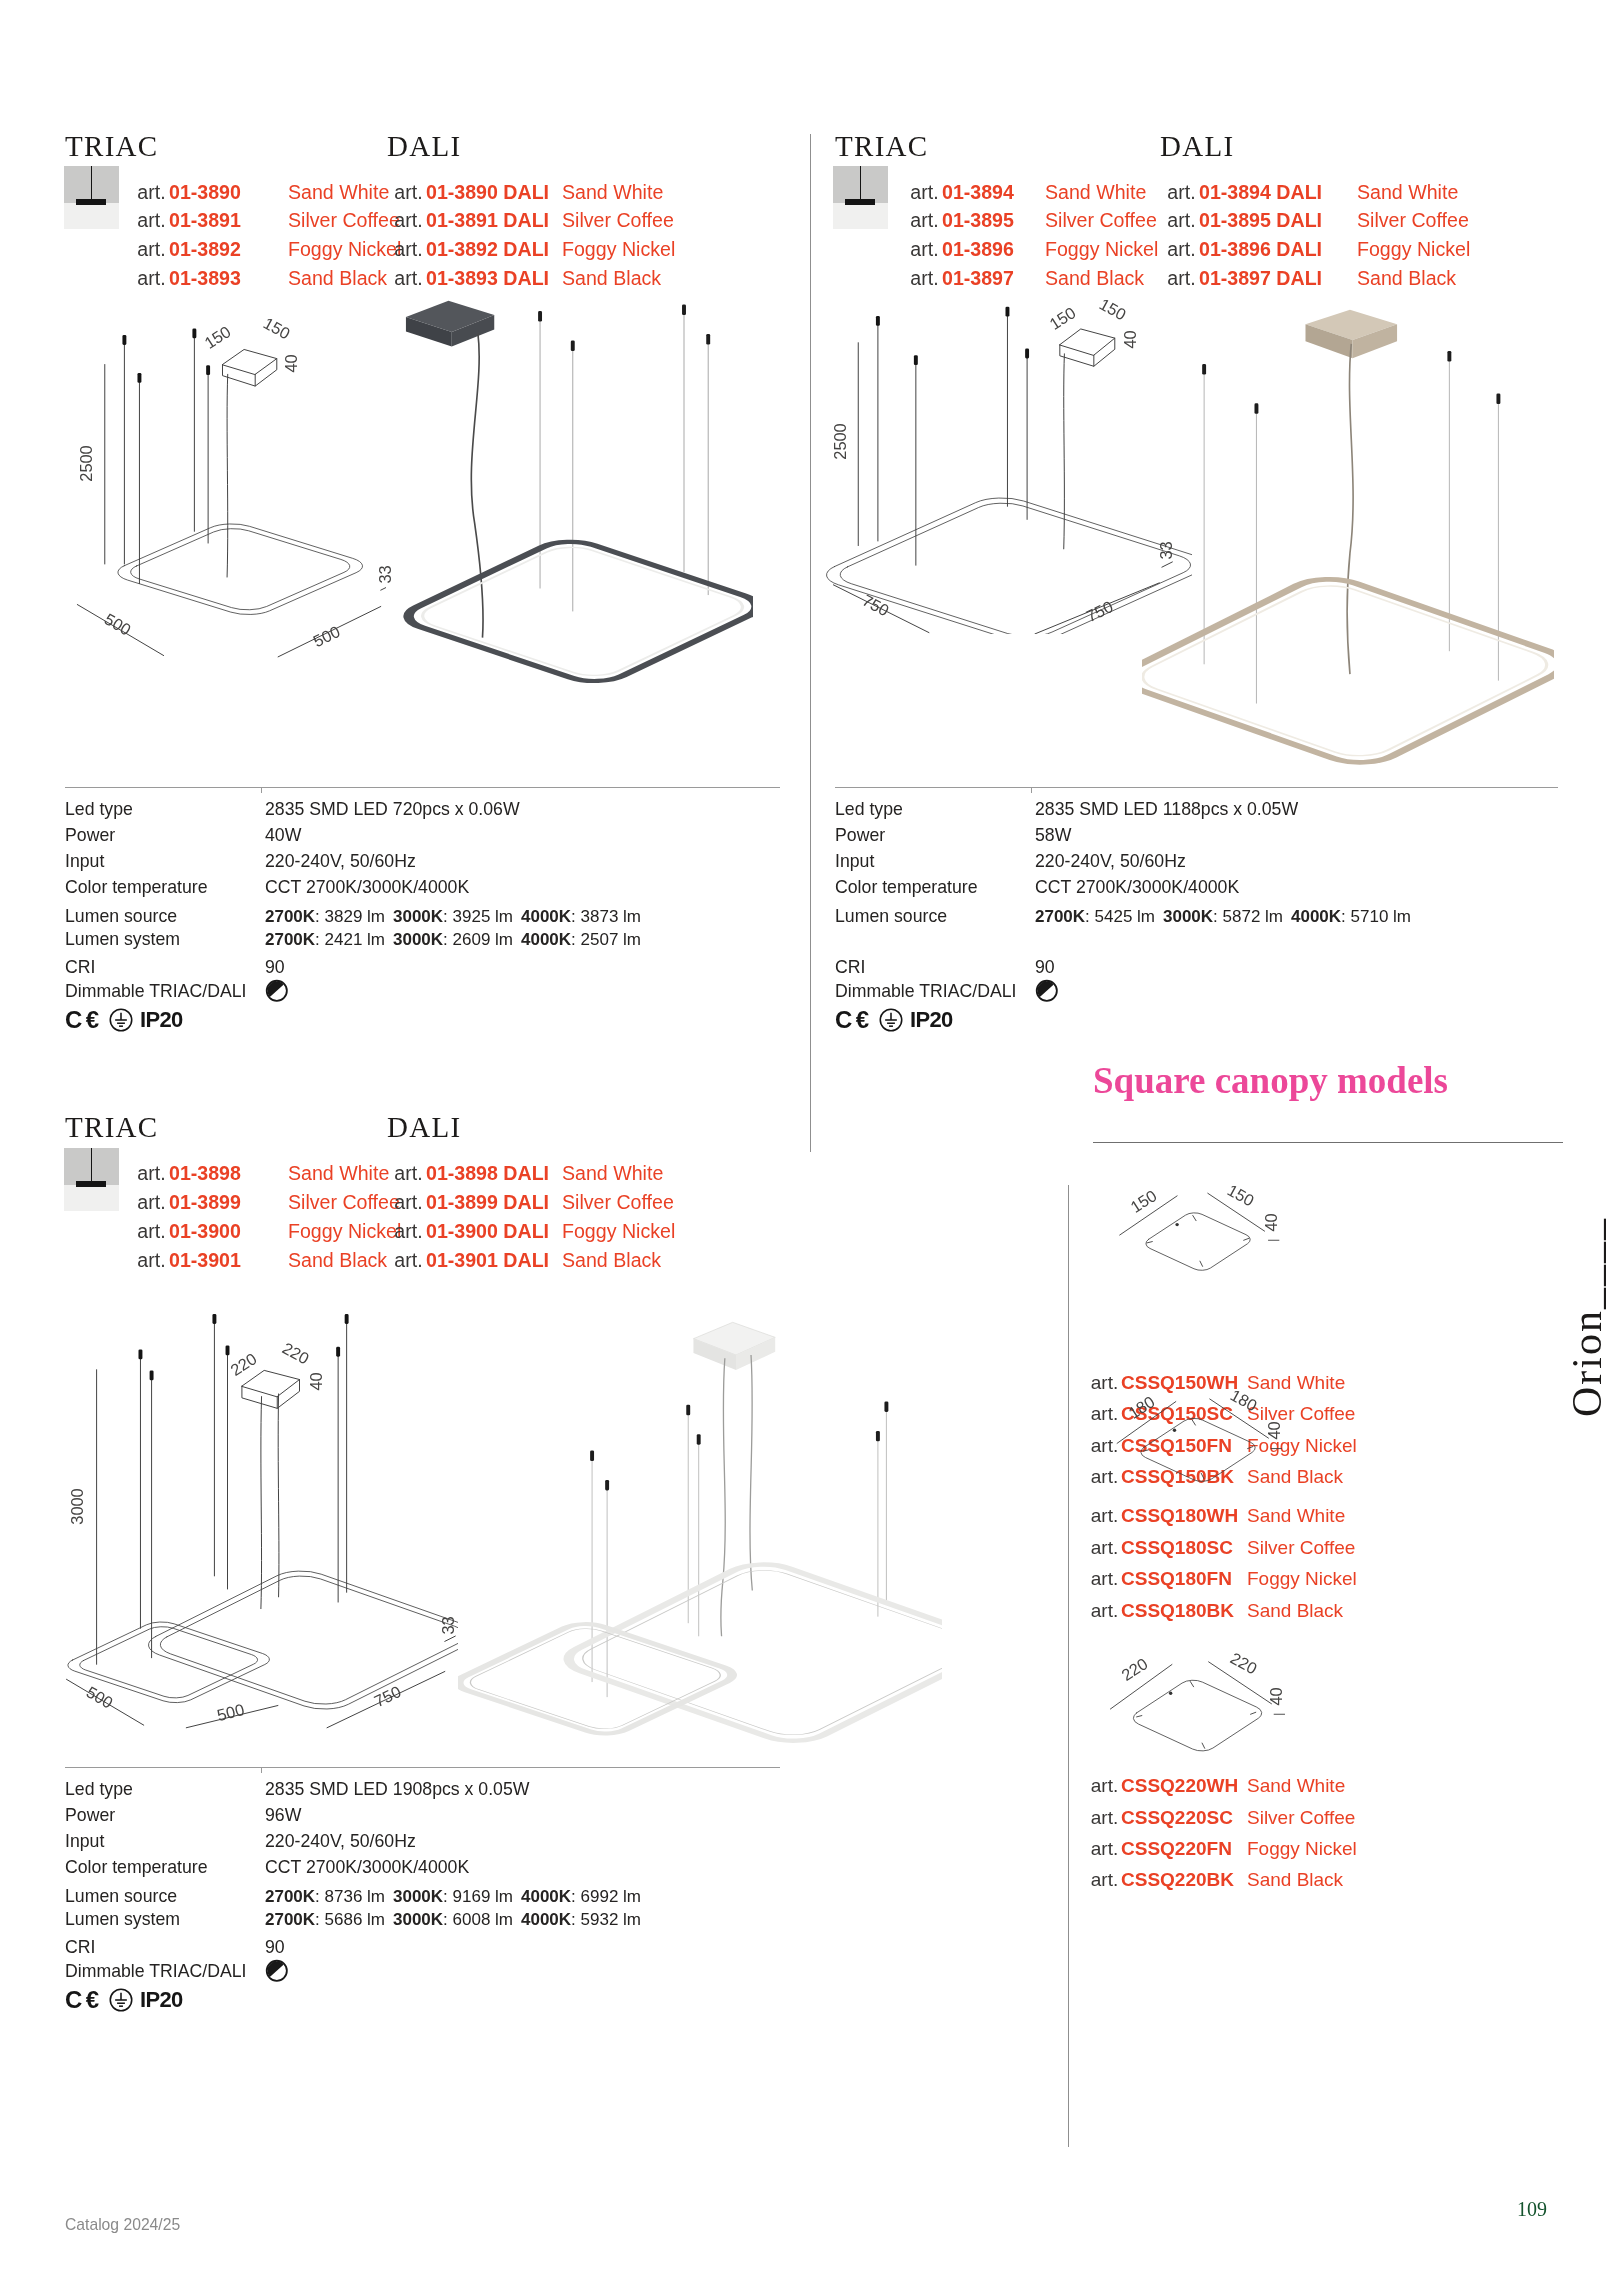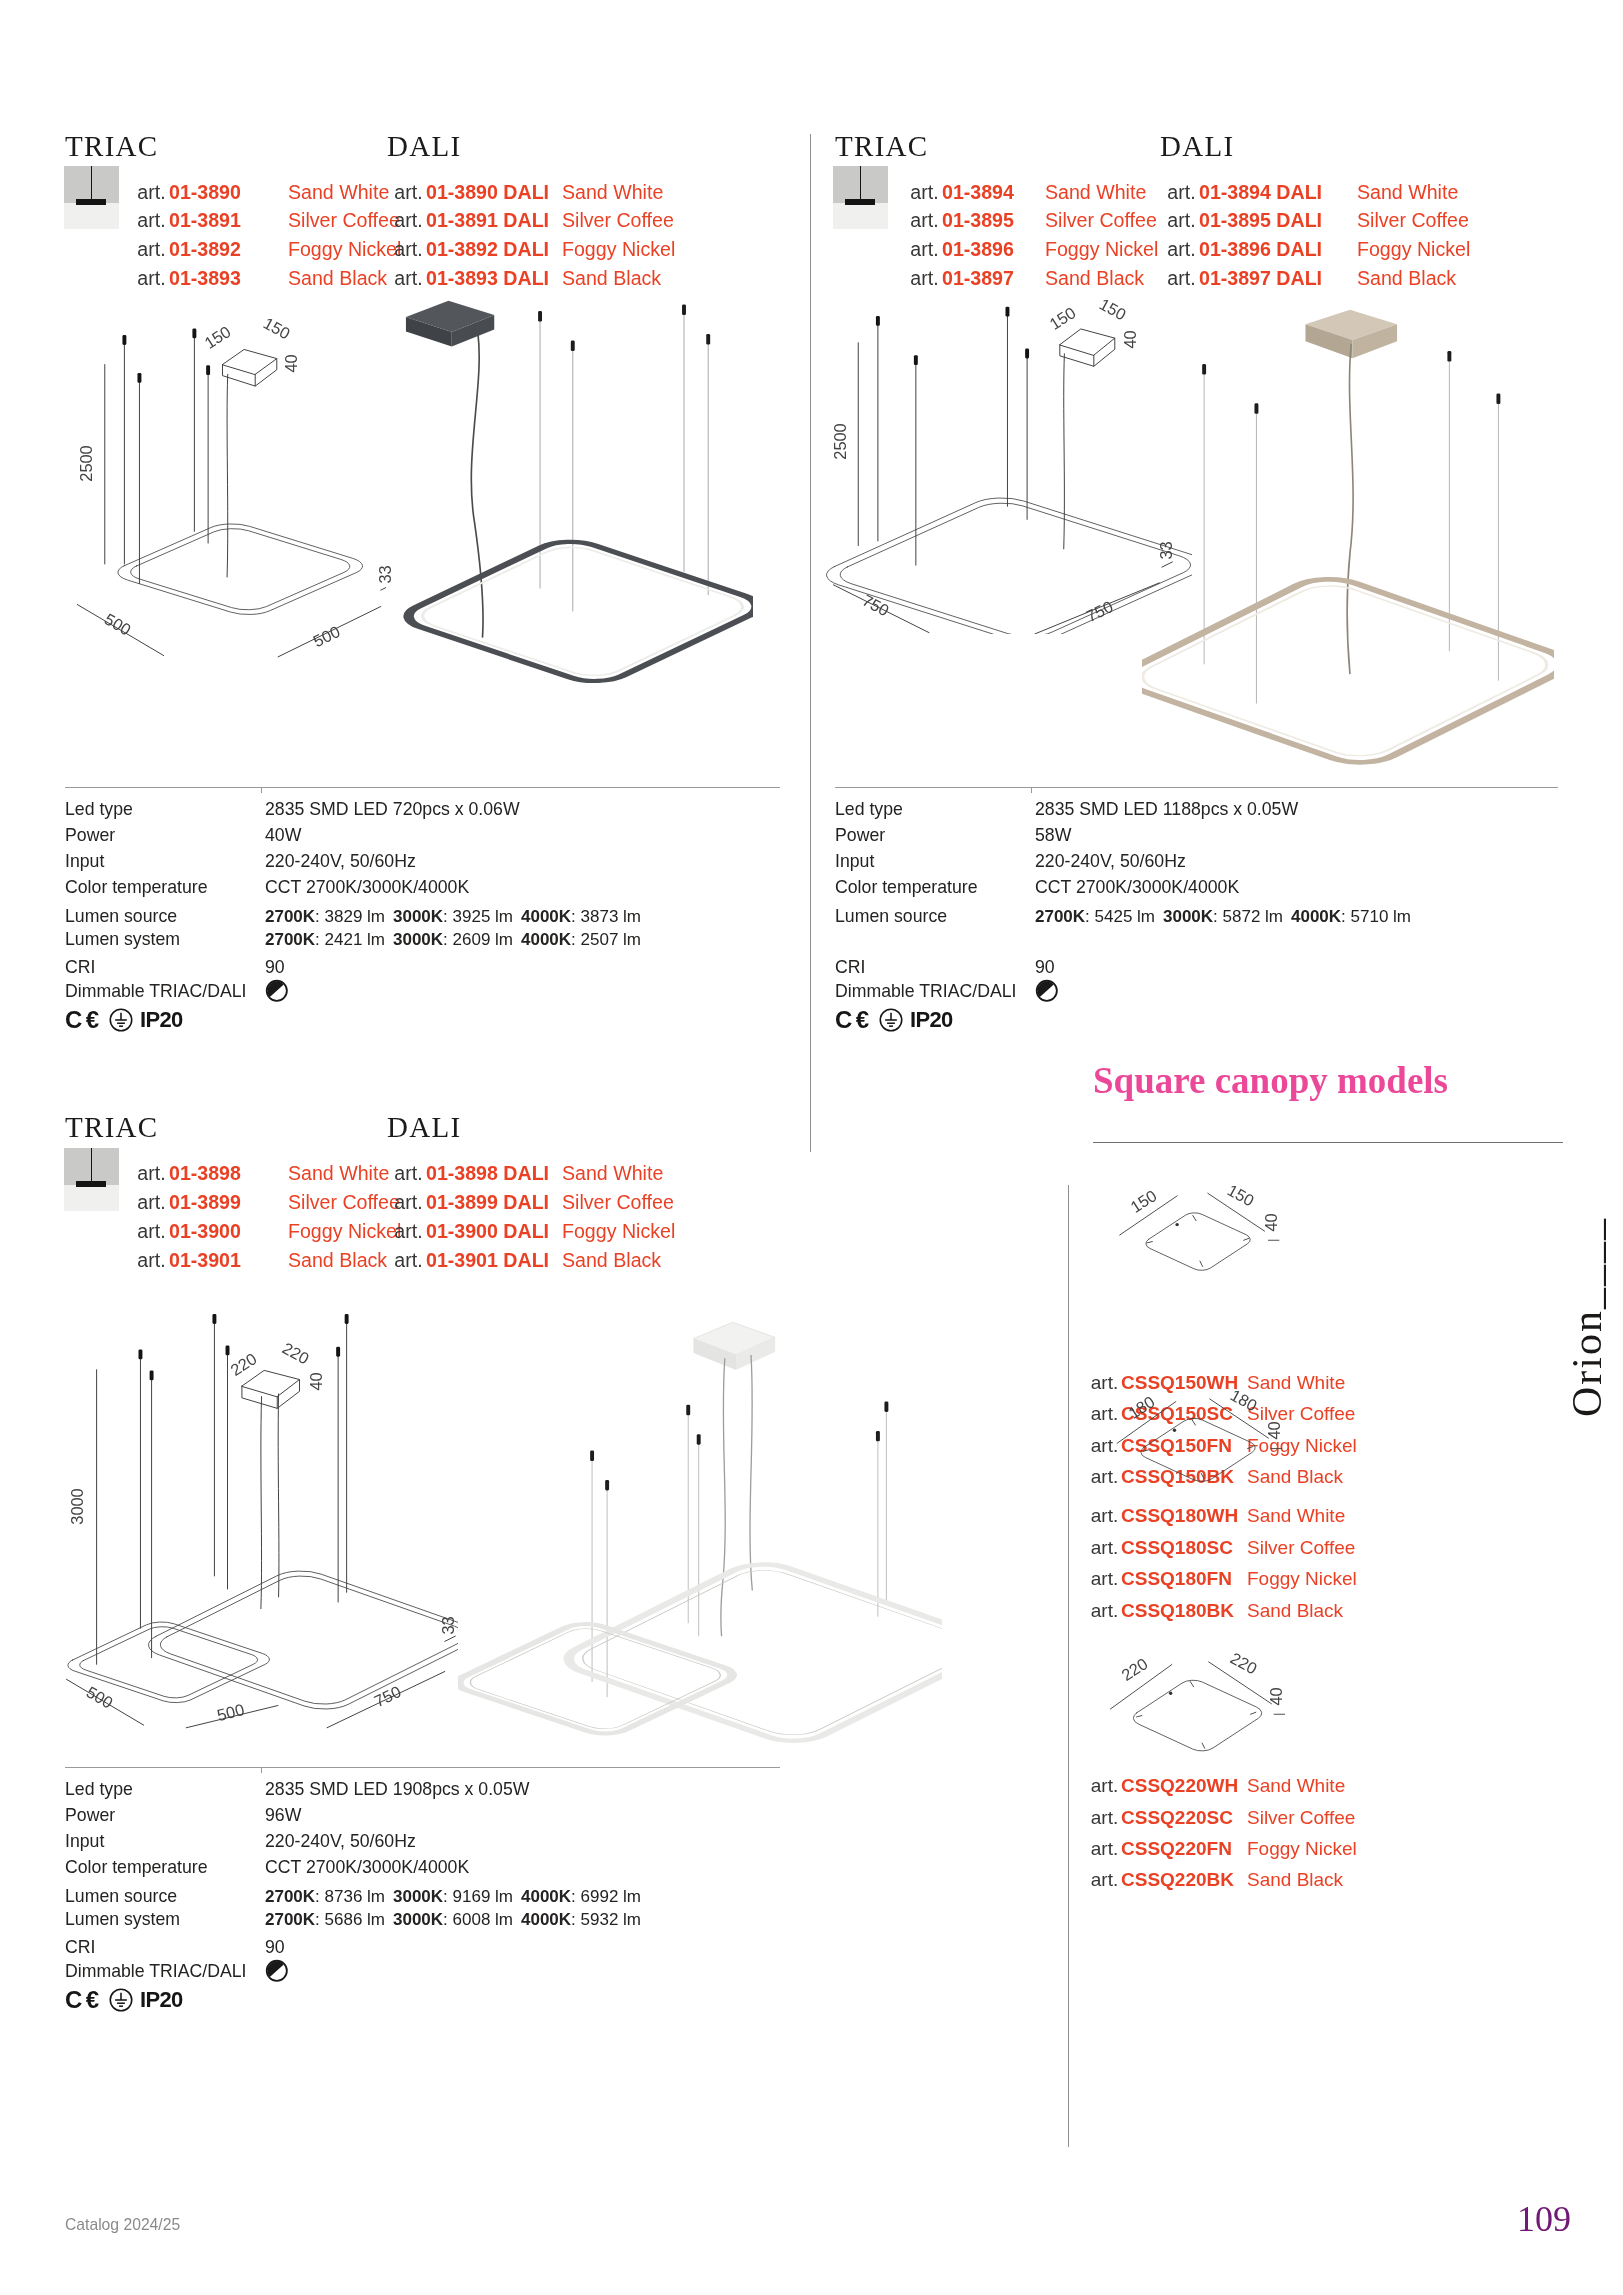--- a/index.html
+++ b/index.html
@@ -39,21 +39,21 @@
   .r90{transform:rotate(-90deg);}
   
   .vline{position:absolute;width:1px;background:#8f8f8f;}
   .hline{position:absolute;height:1.3px;background:#6f6f6f;}
   
   .sec-title{position:absolute;font-family:"Liberation Serif", serif;font-weight:600;font-size:37px;color:#ec4899;}
   .vert{position:absolute;transform-origin:0 0;transform:rotate(-90deg);font-family:"Liberation Serif", serif;
         font-size:42px;letter-spacing:2px;color:#1b1918;white-space:nowrap;}
   
   .foot{position:absolute;font-size:15.7px;color:#8a8a8a;}
-  .pnum{position:absolute;font-family:"Liberation Serif", serif;font-size:36px;color:#701a75;}
+  .pnum{position:absolute;font-family:"Liberation Serif", serif;font-size:20px;color:#14532d;}
   :root{--red:#ea4125;}
 </style>
 </head>
 <body>
 
 <div class="hdr" style="left:65px;top:130px">TRIAC</div>
 <div class="hdr" style="left:387px;top:130px">DALI</div>
 <div class="thumb" style="left:64px;top:166px">
   <span class="stem"></span>
   <span class="bar"></span>

